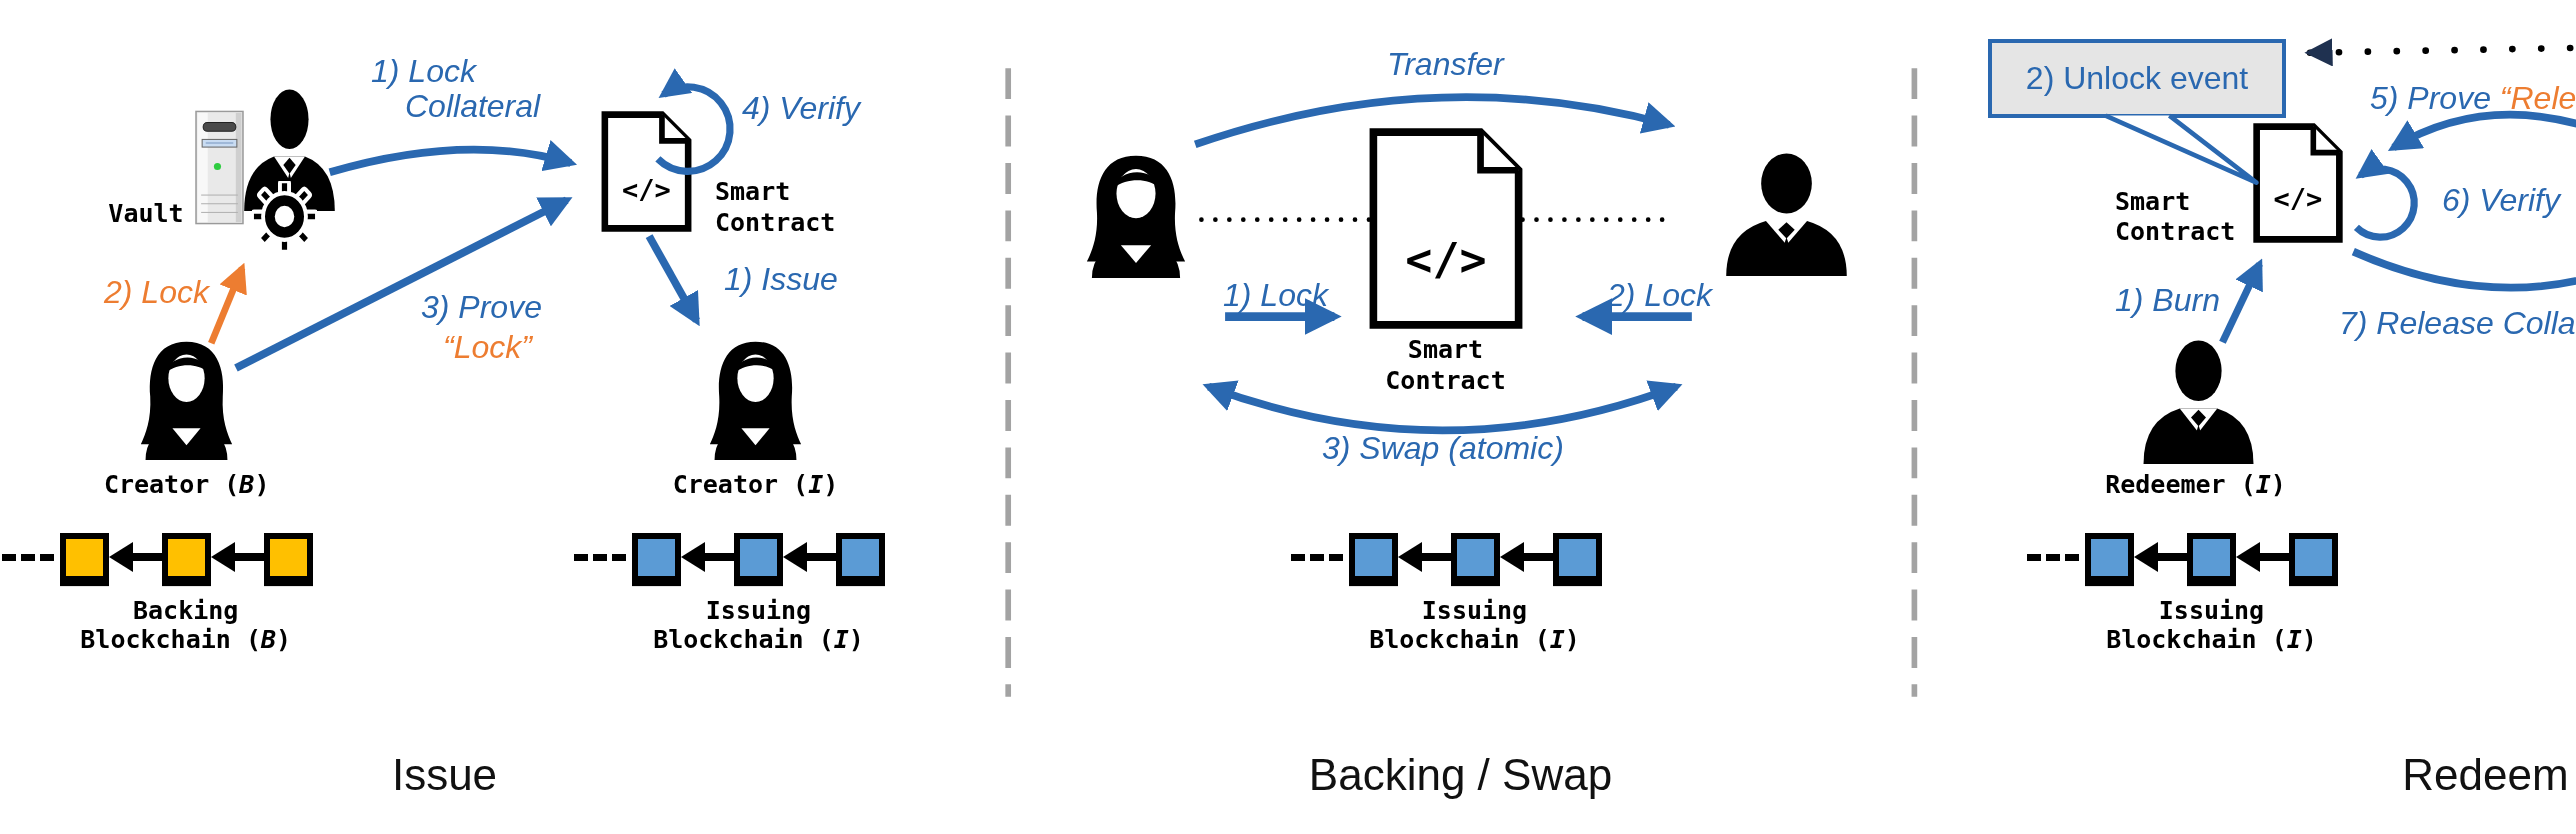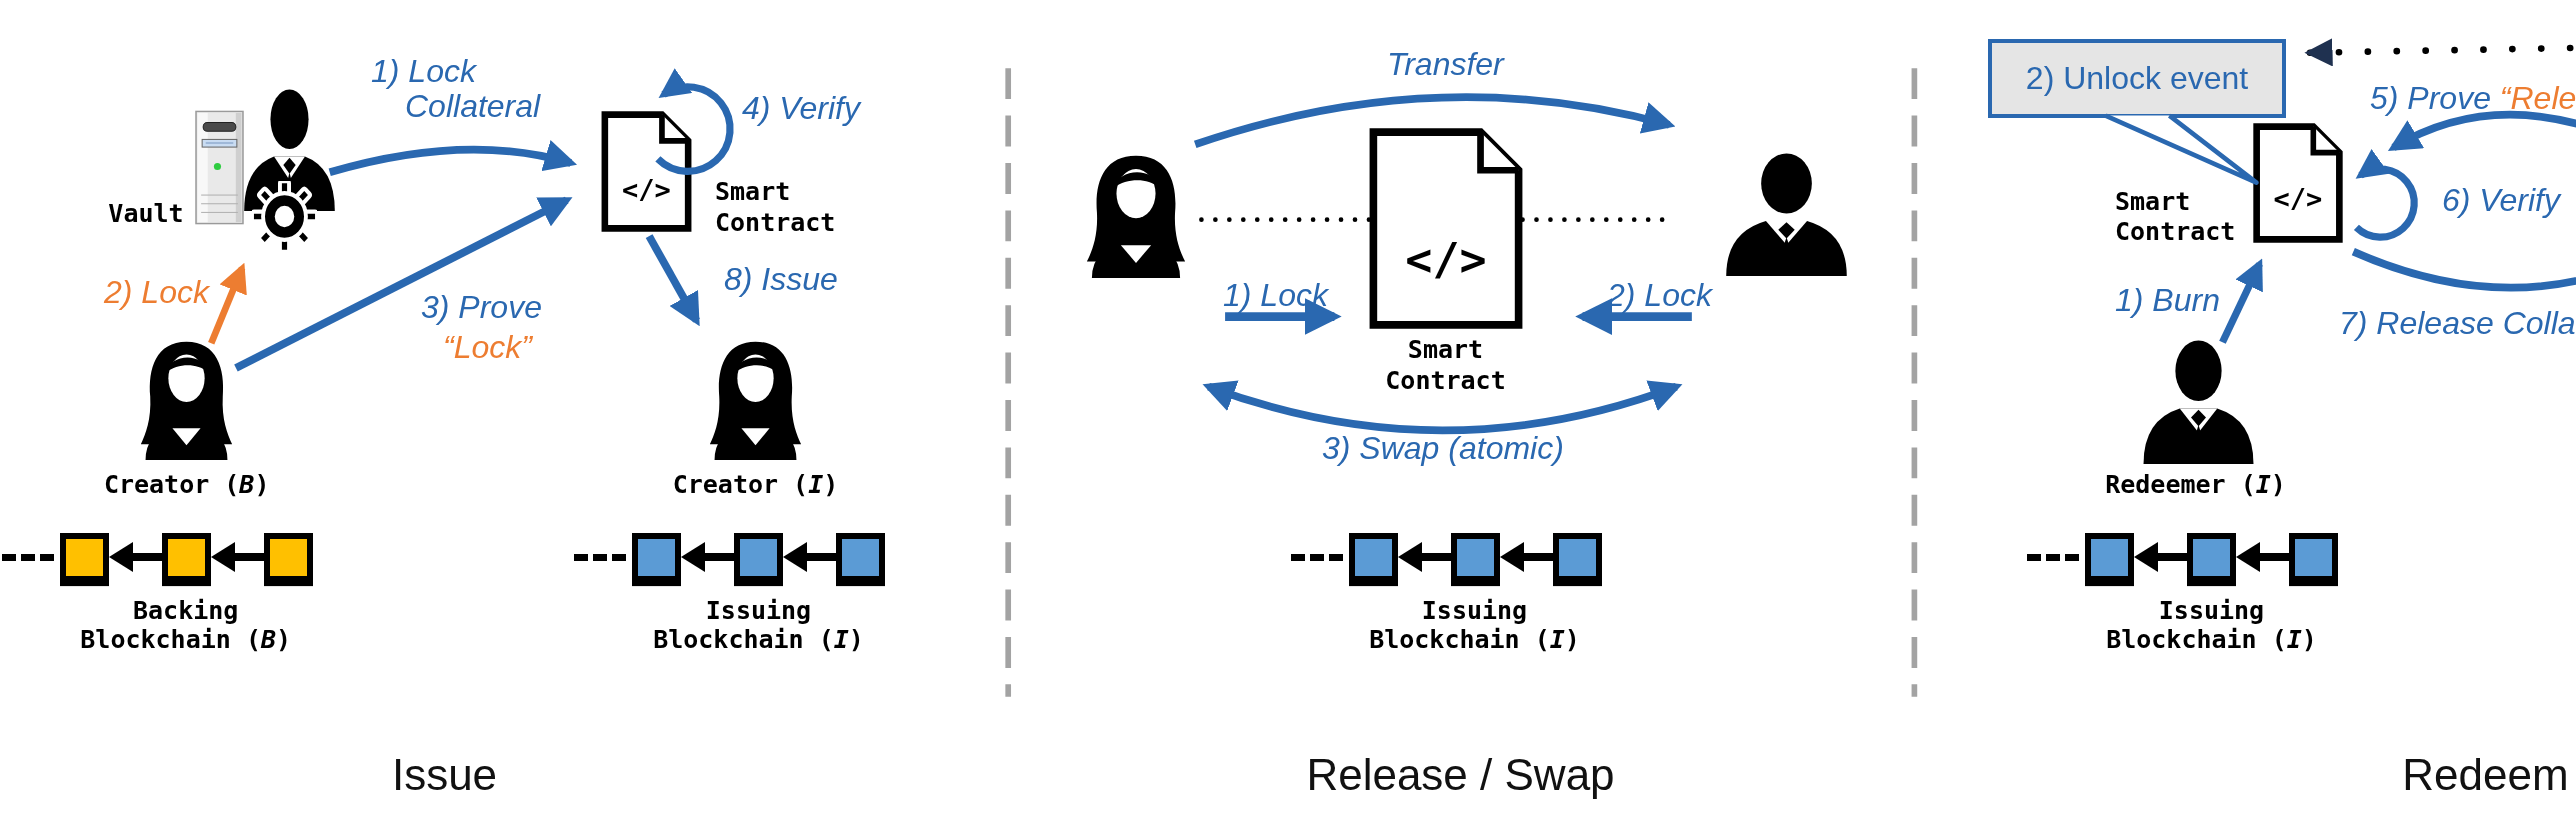--- a/index.html
+++ b/index.html
@@ -146,21 +146,21 @@
 
   <div class="step" style="left:371px;top:54px;">
     <div>1) Lock</div>
     <div style="margin-left:34px">Collateral</div>
   </div>
   <div class="step orange" style="left:104px;top:275px;">2) Lock</div>
   <div class="step" style="left:421px;top:290px;">
     <span>3) Prove</span></div>
   <div class="step orange" style="left:443px;top:330px;">“Lock”</div>
   <div class="step" style="left:742px;top:91px;">4) Verify</div>
-  <div class="step" style="left:724px;top:262px;">8) Issue</div>
+  <div class="step" style="left:724px;top:262px;">1) Issue</div>
 
   <div class="abs" style="left:128px;top:338px;">
     <svg width="117" height="122" viewBox="0 0 200 200" preserveAspectRatio="none">
         <use href="#i-woman"></use>
       </svg></div>
   <div class="mono center" style="left:6.2px;top:470px;">Creator (<i>B</i>)</div>
   <div class="abs" style="left:697px;top:338px;">
     <svg width="117" height="122" viewBox="0 0 200 200" preserveAspectRatio="none">
         <use href="#i-woman"></use>
       </svg></div>
@@ -244,21 +244,21 @@
         <div class="tri"></div>
         <div class="bar"></div>
       </div>
     <div class="block blue"></div>
   </div>
   <div class="mono center" style="left:1294px;top:596px;">
     <div>Issuing</div>
     <div>Blockchain (<i>I</i>)</div>
   </div>
 
-  <div class="caption" style="left:1280px;top:750px;">Release / Swap</div>
+  <div class="caption" style="left:1280px;top:750px;">Backing / Swap</div>
 
   <div class="callout">2) Unlock event</div>
 
   <div class="abs" style="left:2253px;top:123px;">
     <svg width="90" height="120" viewBox="0 0 176 235">
         <use href="#i-doc-s"></use>
       </svg></div>
   <div class="glyph" style="left:2253px;top:183px;width:90px;font-size:27px;">&lt;/&gt;</div>
   <div class="mono" style="left:2115px;top:187px;line-height:30px;">
     <div>Smart</div>

